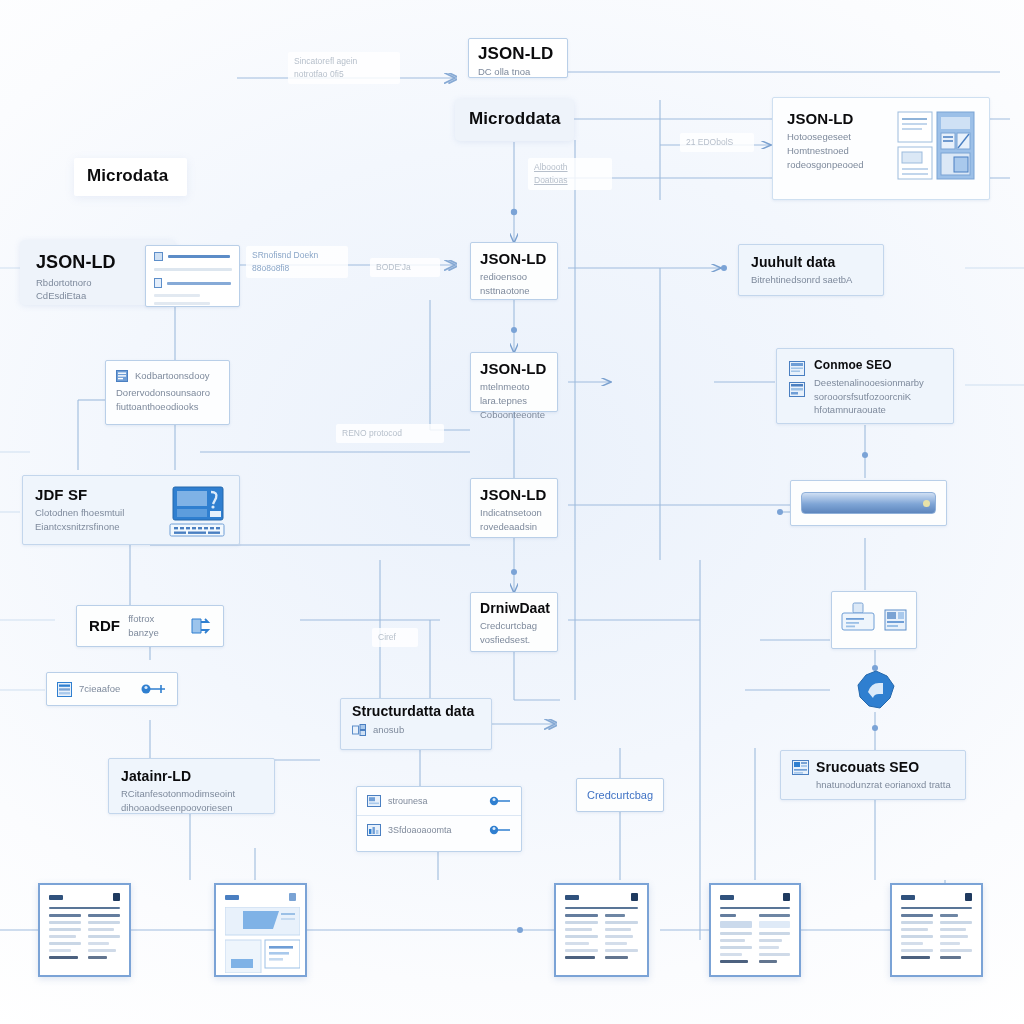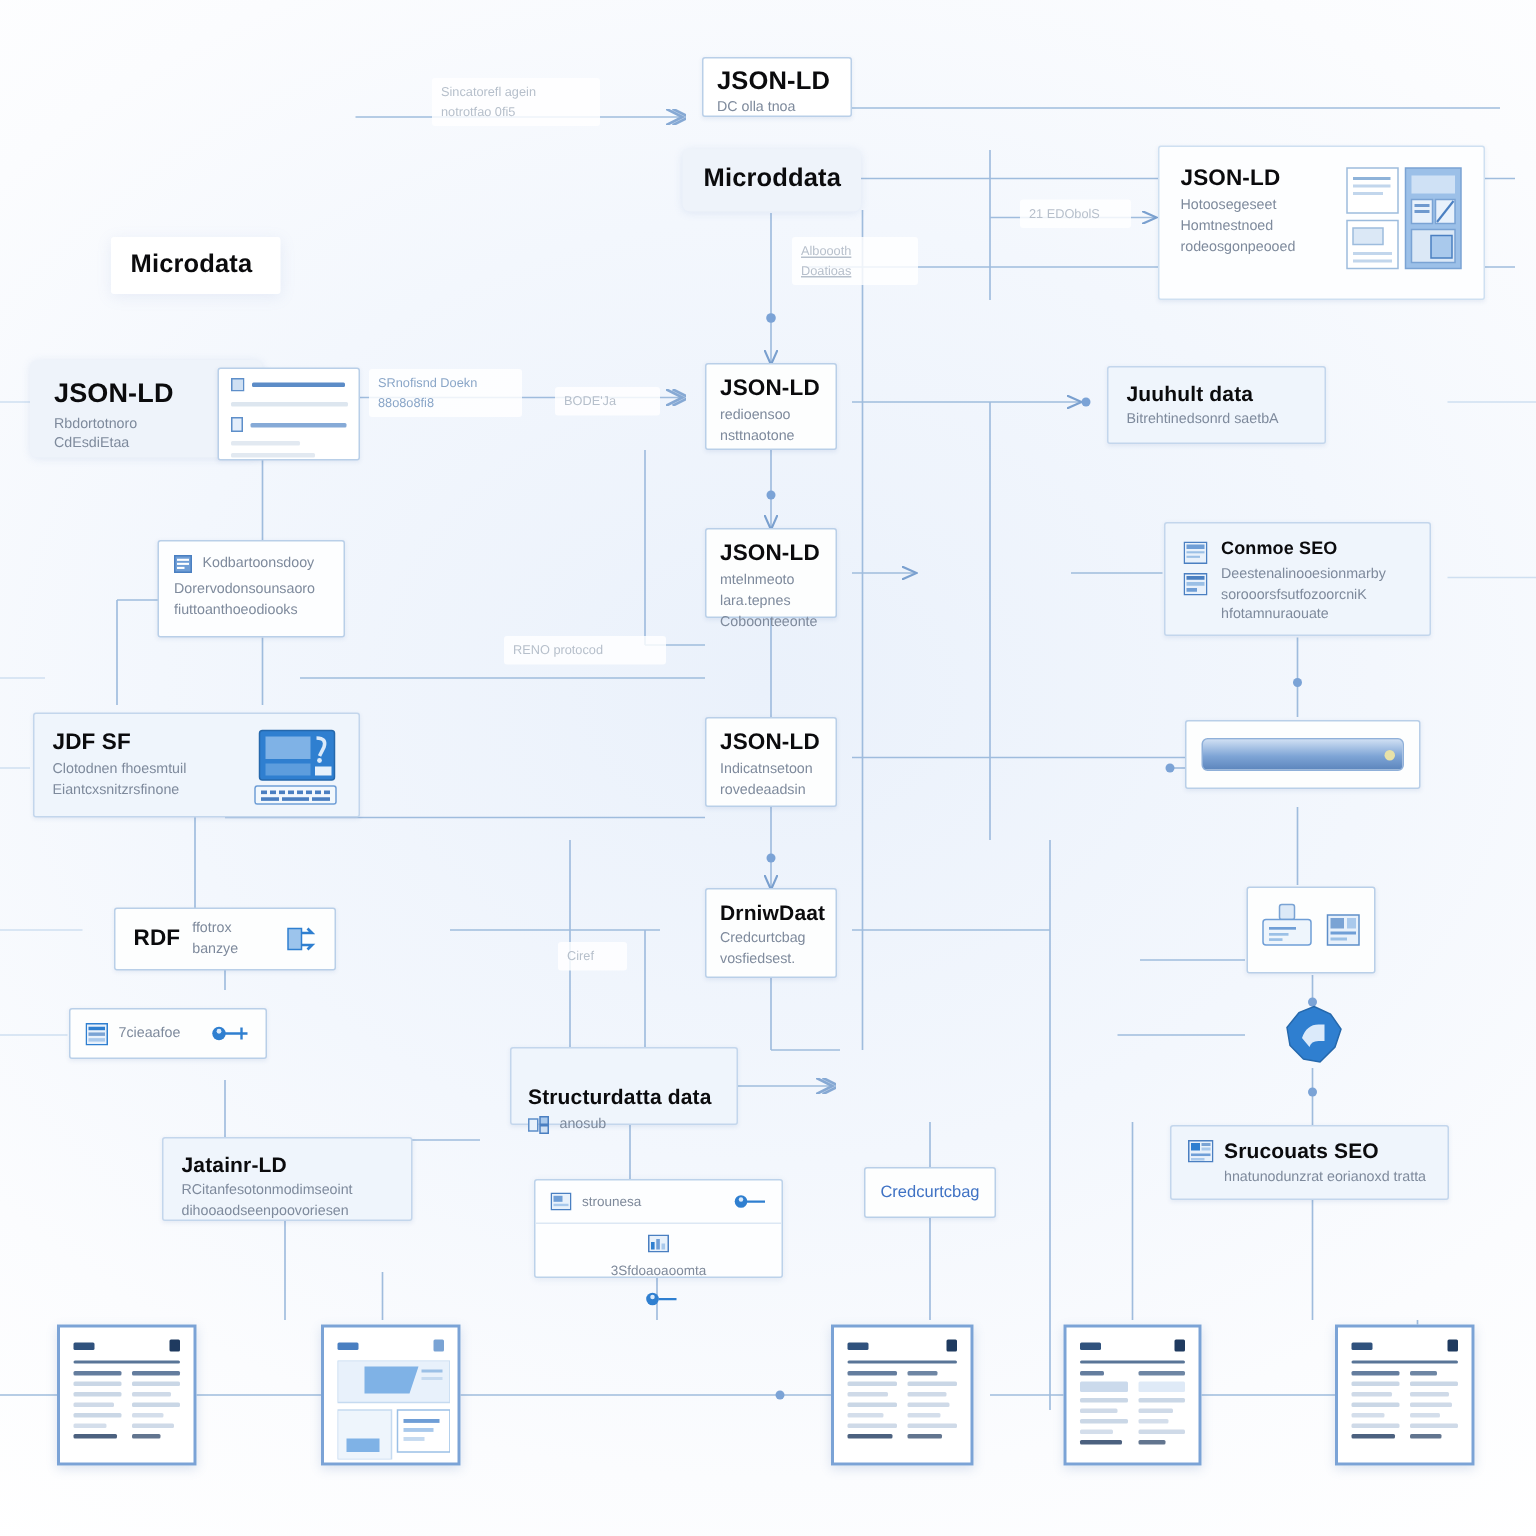--- a/index.html
+++ b/index.html
@@ -51,21 +51,21 @@
     position:absolute;background:rgba(255,255,255,.82);
     font-size:8.5px;line-height:1.5;color:#b6bfcb;
     padding:3px 6px;border-radius:2px;filter:blur(.45px);
     white-space:pre-line;text-align:left;
   }
 
   
   .rowcard{position:absolute;box-sizing:border-box;background:#fdfeff;
     border:1px solid #bcd2ea;border-radius:2px;box-shadow:0 1px 4px rgba(60,100,160,.10);}
   .rowline{display:flex;align-items:center;gap:7px;padding:7px 10px;border-bottom:1px solid #dce7f4;}
-  .rowline:last-child{border-bottom:none;flex-direction:column;}
+  .rowline:last-child{border-bottom:none;}
   .rowline .lbl{font-size:9px;color:#7f8a9b;filter:blur(.4px);flex:1;}
 
   
   .bar{height:3px;border-radius:1px;background:#9fb6d2;opacity:.55;}
 
   
   .doc{
     position:absolute;background:#ffffff;border:2px solid #7ba3d6;
     box-shadow:0 2px 7px rgba(70,110,170,.18);box-sizing:border-box;padding:8px 9px;
   }
@@ -428,21 +428,21 @@
       <path d="M9,7 H24 M20,3 V11" stroke="#2f7fd0" stroke-width="1.6" fill="none"></path>
     </svg>
   </div>
 
   <div class="node tint" style="left:108px;top:758px;width:167px;height:56px;padding:9px 12px;">
     <div class="t" style="font-size:14px;">Jatainr-LD</div>
     <div class="s" style="white-space:pre-line;">RCitanfesotonmodimseoint
 dihooaodseenpoovoriesen</div>
   </div>
 
-  <div class="node tint" style="left:340px;top:698px;width:152px;height:52px;padding:24px 11px;">
+  <div class="node tint" style="left:340px;top:698px;width:152px;height:52px;padding:4px 11px;">
     <div class="t" style="font-size:14px;">Structurdatta data</div>
     <div class="sublab">
       <svg width="14" height="12" viewBox="0 0 14 12">
         <rect x="0.5" y="2" width="6" height="8" fill="#e8f1fb" stroke="#5d8ec9"></rect>
         <rect x="8" y="0.5" width="5.5" height="5" fill="#a9c9ec" stroke="#4a7fc1"></rect>
         <rect x="8" y="6.5" width="5.5" height="5" fill="#cfe0f3" stroke="#4a7fc1"></rect>
       </svg>
       <span class="s" style="margin:0;">anosub</span>
     </div>
   </div>

